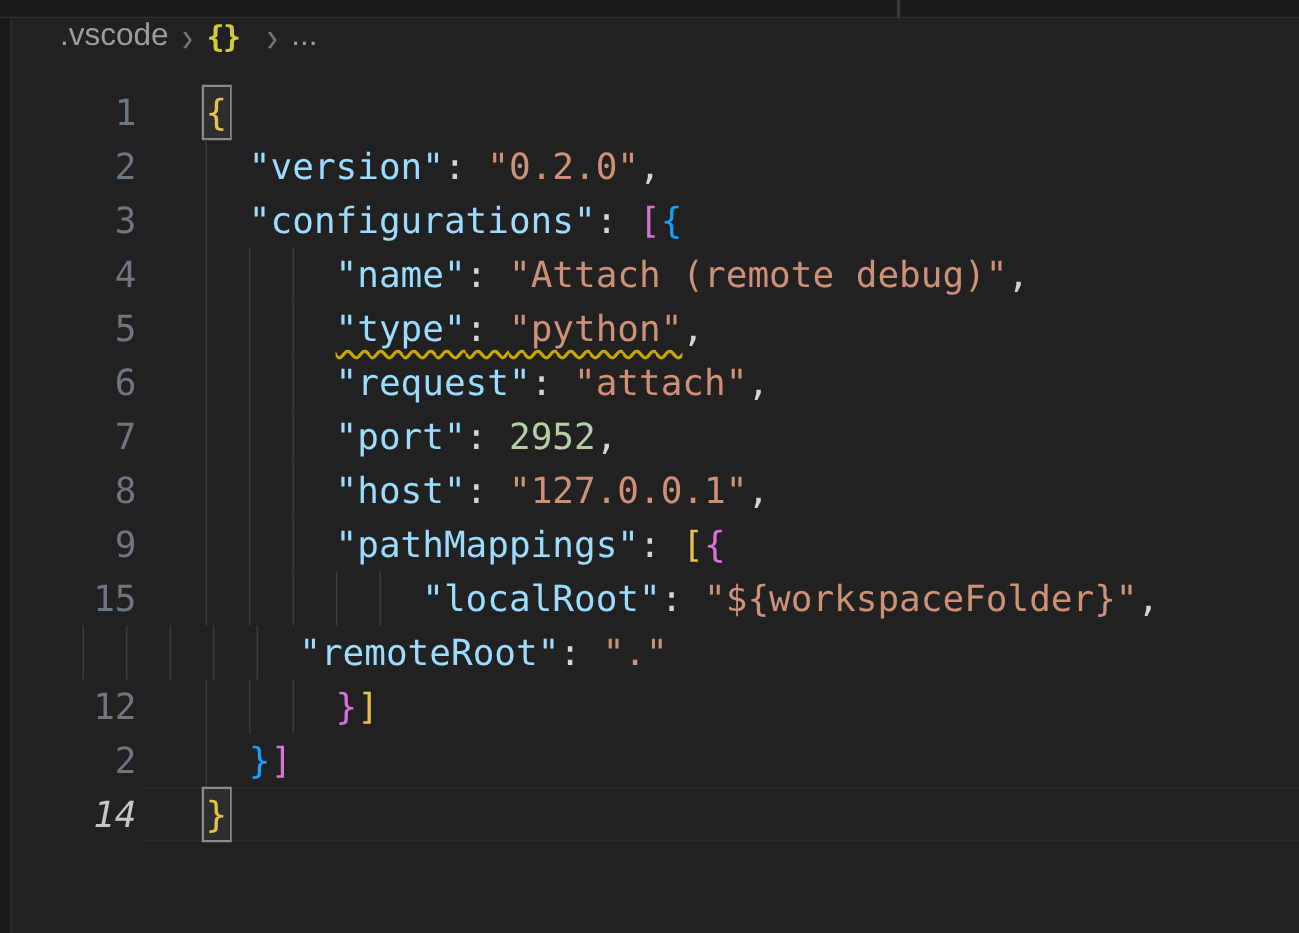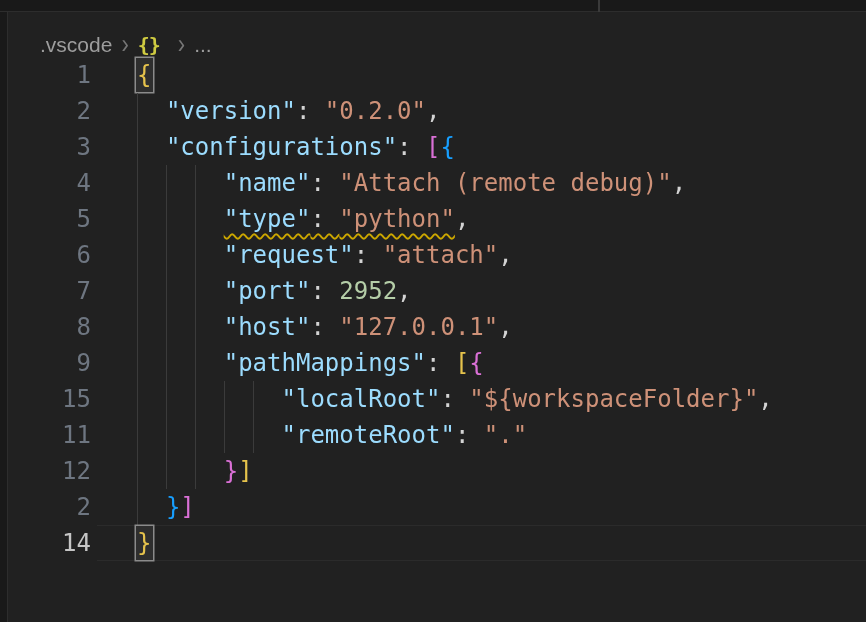--- a/index.html
+++ b/index.html
@@ -12,38 +12,38 @@
   }
   .top-strip {
     position:absolute; left:0; top:0; width:866px; height:12px;
     background:var(--chrome-bg,#191919); border-bottom:1.5px solid var(--border,#2d2d2d); z-index:3;
   }
   .tab-divider { position:absolute; left:598px; top:0; width:1.5px; height:12px; background:#3a3a3a; }
 
   .main { position:absolute; left:9px; top:12px; width:857px; height:610px; }
 
   .breadcrumb {
-    height:45px; display:flex; align-items:flex-end; padding-left:31px;
+    height:45px; display:flex; align-items:flex-start; padding-left:31px;
     font-family:"Liberation Sans","DejaVu Sans",sans-serif; font-size:21px;
     color:var(--breadcrumb-fg,#9d9d9d);
   }
   .breadcrumb .crumb { cursor:pointer; }
   .breadcrumb .chev { color:var(--chevron,#767676); font-size:22px; padding:0 9px; font-weight:400; transform:scaleY(1.25); display:inline-block; }
   .breadcrumb .json-icon {
     color:var(--json-icon,#cfcb41); font-family:"DejaVu Sans Mono",monospace;
     font-size:20px; font-weight:bold; letter-spacing:-1px; margin-right:9px;
   }
 
   .lines { position:relative; }
   .row { display:flex; height:36px; line-height:36px; font-size:24px; position:relative; }
   .ln {
     width:82px; flex:0 0 82px; text-align:right;
     color:var(--line-number,#6e7681); user-select:none; cursor:pointer;
   }
-  .row.active .ln { color:var(--line-number-active,#c6c6c6); }
+  .row.active .ln { color:var(--line-number-active,#c6c6c6);font-style:italic; }
   .row.active::before {
     content:""; position:absolute; left:88px; right:0; top:0; bottom:0;
     border-top:1px solid var(--active-line-border,#2b2b2b);
     border-bottom:1px solid var(--active-line-border,#2b2b2b);
     pointer-events:none;
   }
   .code { position:relative; padding-left:46px; white-space:pre; flex:1; }
   .guide { position:absolute; top:0; bottom:0; width:1px; background:var(--guide,#3b3b3b); }
 
   .tok { white-space:pre; }
@@ -117,21 +117,20 @@
       </div>
       <div class="row">
         <div class="ln">9</div>
         <div class="code"><span class="guide" style="left: calc(0ch + 46px);"></span><span class="guide" style="left: calc(2ch + 46px);"></span><span class="guide" style="left: calc(4ch + 46px);"></span><span class="tok ws">      </span><span class="tok key">"pathMappings"</span><span class="tok pun">: </span><span class="tok b1">[</span><span class="tok b2">{</span></div>
       </div>
       <div class="row">
         <div class="ln">15</div>
         <div class="code"><span class="guide" style="left: calc(0ch + 46px);"></span><span class="guide" style="left: calc(2ch + 46px);"></span><span class="guide" style="left: calc(4ch + 46px);"></span><span class="guide" style="left: calc(6ch + 46px);"></span><span class="guide" style="left: calc(8ch + 46px);"></span><span class="tok ws">          </span><span class="tok key">"localRoot"</span><span class="tok pun">: </span><span class="tok str">"${workspaceFolder}"</span><span class="tok pun">,</span></div>
       </div>
       <div class="row">
-        <div class="ln">11</div>
         <div class="code"><span class="guide" style="left: calc(0ch + 46px);"></span><span class="guide" style="left: calc(2ch + 46px);"></span><span class="guide" style="left: calc(4ch + 46px);"></span><span class="guide" style="left: calc(6ch + 46px);"></span><span class="guide" style="left: calc(8ch + 46px);"></span><span class="tok ws">          </span><span class="tok key">"remoteRoot"</span><span class="tok pun">: </span><span class="tok str">"."</span></div>
       </div>
       <div class="row">
         <div class="ln">12</div>
         <div class="code"><span class="guide" style="left: calc(0ch + 46px);"></span><span class="guide" style="left: calc(2ch + 46px);"></span><span class="guide" style="left: calc(4ch + 46px);"></span><span class="tok ws">      </span><span class="tok b2">}</span><span class="tok b1">]</span></div>
       </div>
       <div class="row">
         <div class="ln">2</div>
         <div class="code"><span class="guide" style="left: calc(0ch + 46px);"></span><span class="tok ws">  </span><span class="tok b3">}</span><span class="tok b2">]</span></div>
       </div>

